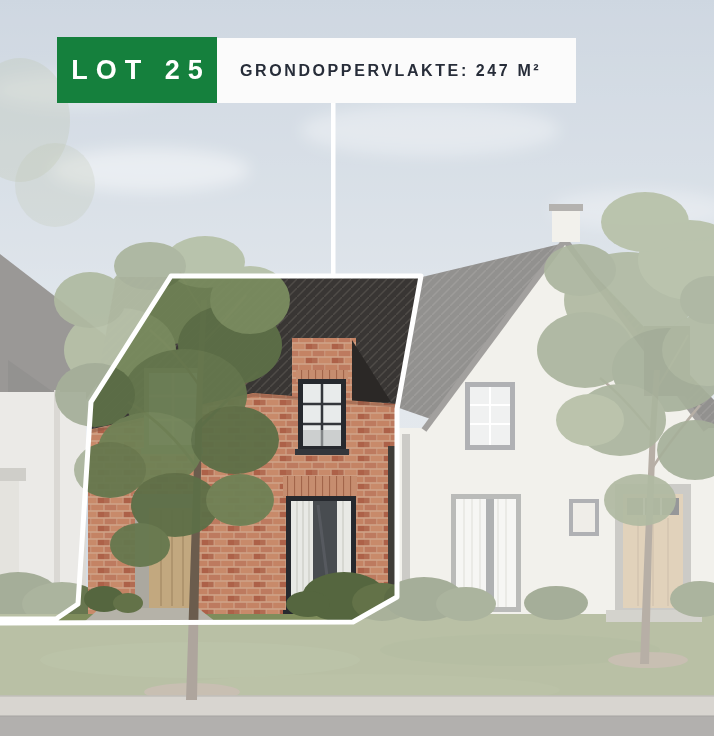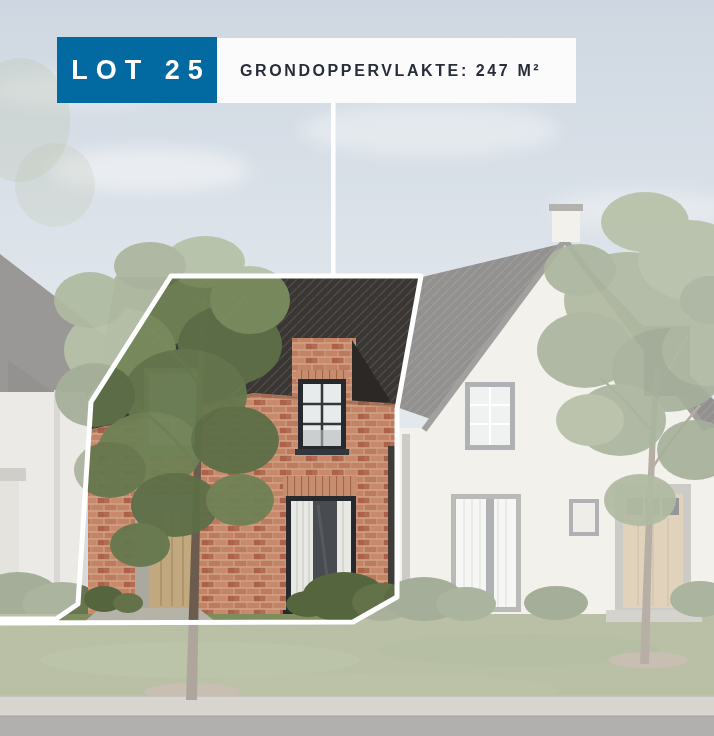--- a/index.html
+++ b/index.html
@@ -1,20 +1,20 @@
 <!DOCTYPE html>
 <html><head>
 <meta charset="utf-8">
 <style>
   html,body{margin:0;padding:0;background:#ffffff;}
   .stage{position:relative;width:714px;height:736px;overflow:hidden;
          font-family:"Liberation Sans", sans-serif;}
   .stage svg{position:absolute;left:0;top:0;}
   .badge{position:absolute;left:57px;top:37px;width:160px;height:66px;
-         background:#0369a1;display:flex;align-items:center;justify-content:center;}
+         background:#15803d;display:flex;align-items:center;justify-content:center;}
   .badge span{color:#ffffff;font-size:27px;font-weight:700;letter-spacing:8px;
               padding-left:8px; }
   .info-panel{position:absolute;left:217px;top:38px;width:359px;height:65px;
          background:#fbfbfb;display:flex;flex-direction:column;justify-content:center;
          padding-left:23px;box-sizing:border-box;}
   .info-panel .line{color:#272d39;font-size:16px;font-weight:700;letter-spacing:2.6px;
          line-height:23px;white-space:nowrap;}
 </style>
 </head>
 <body>

